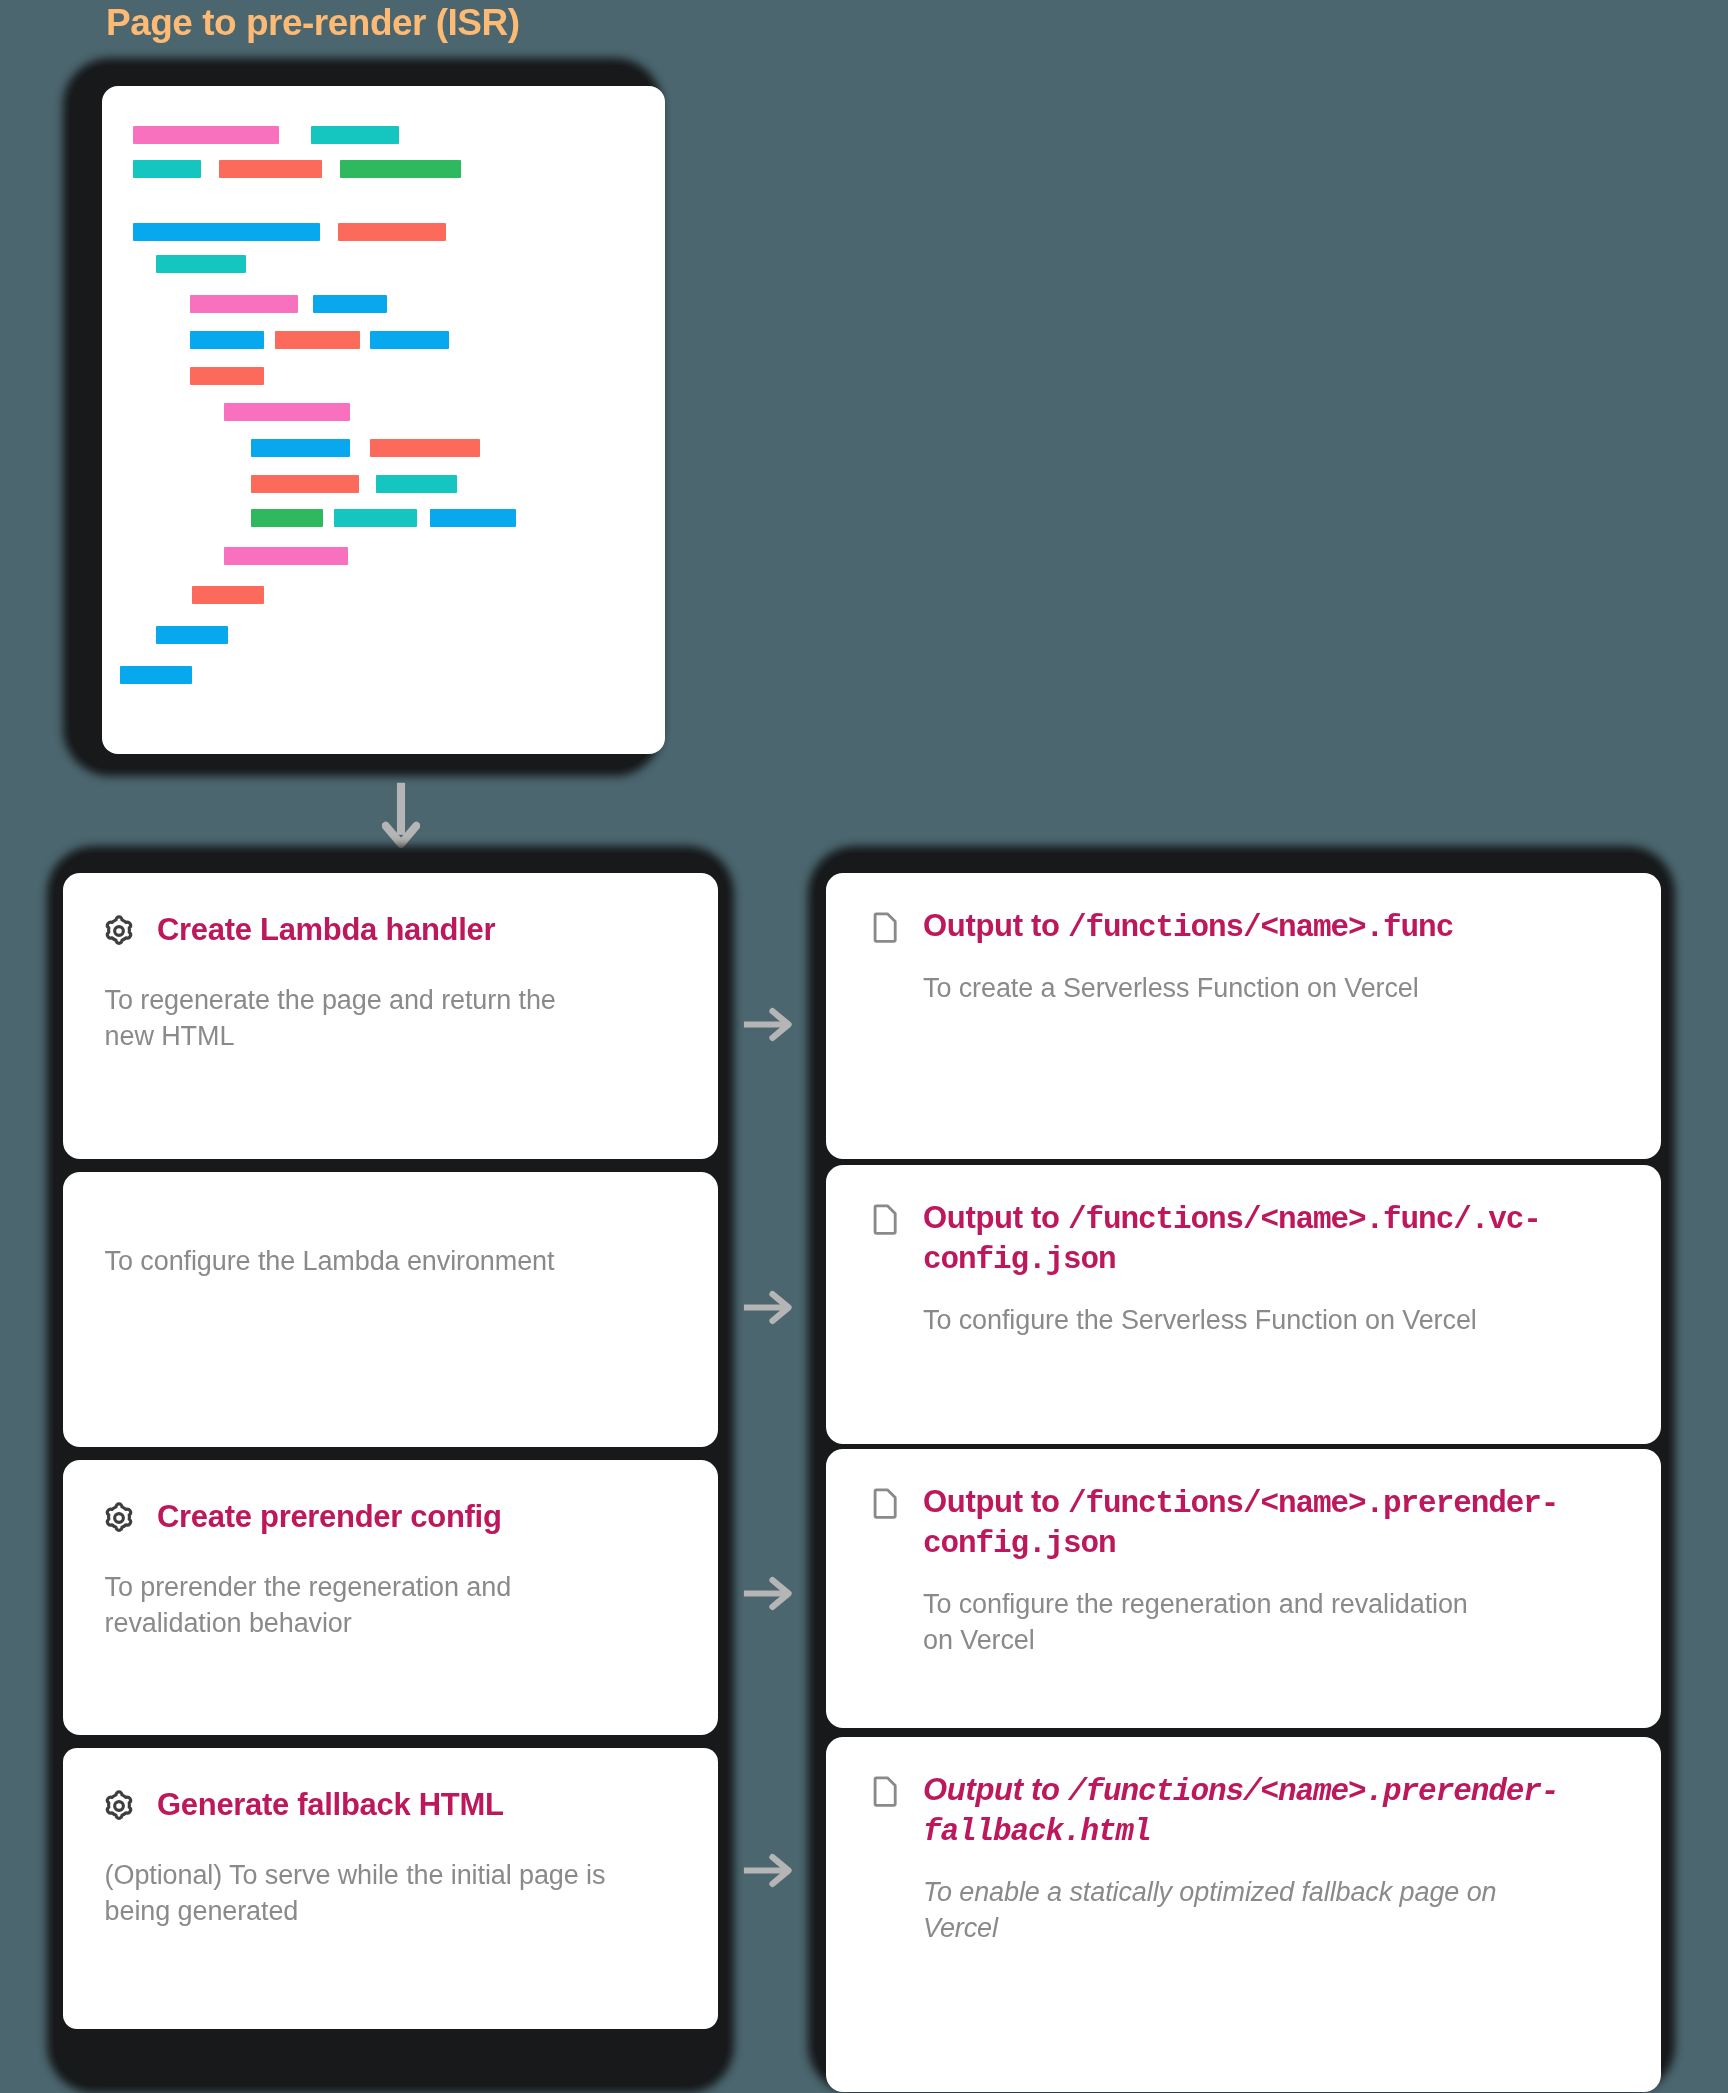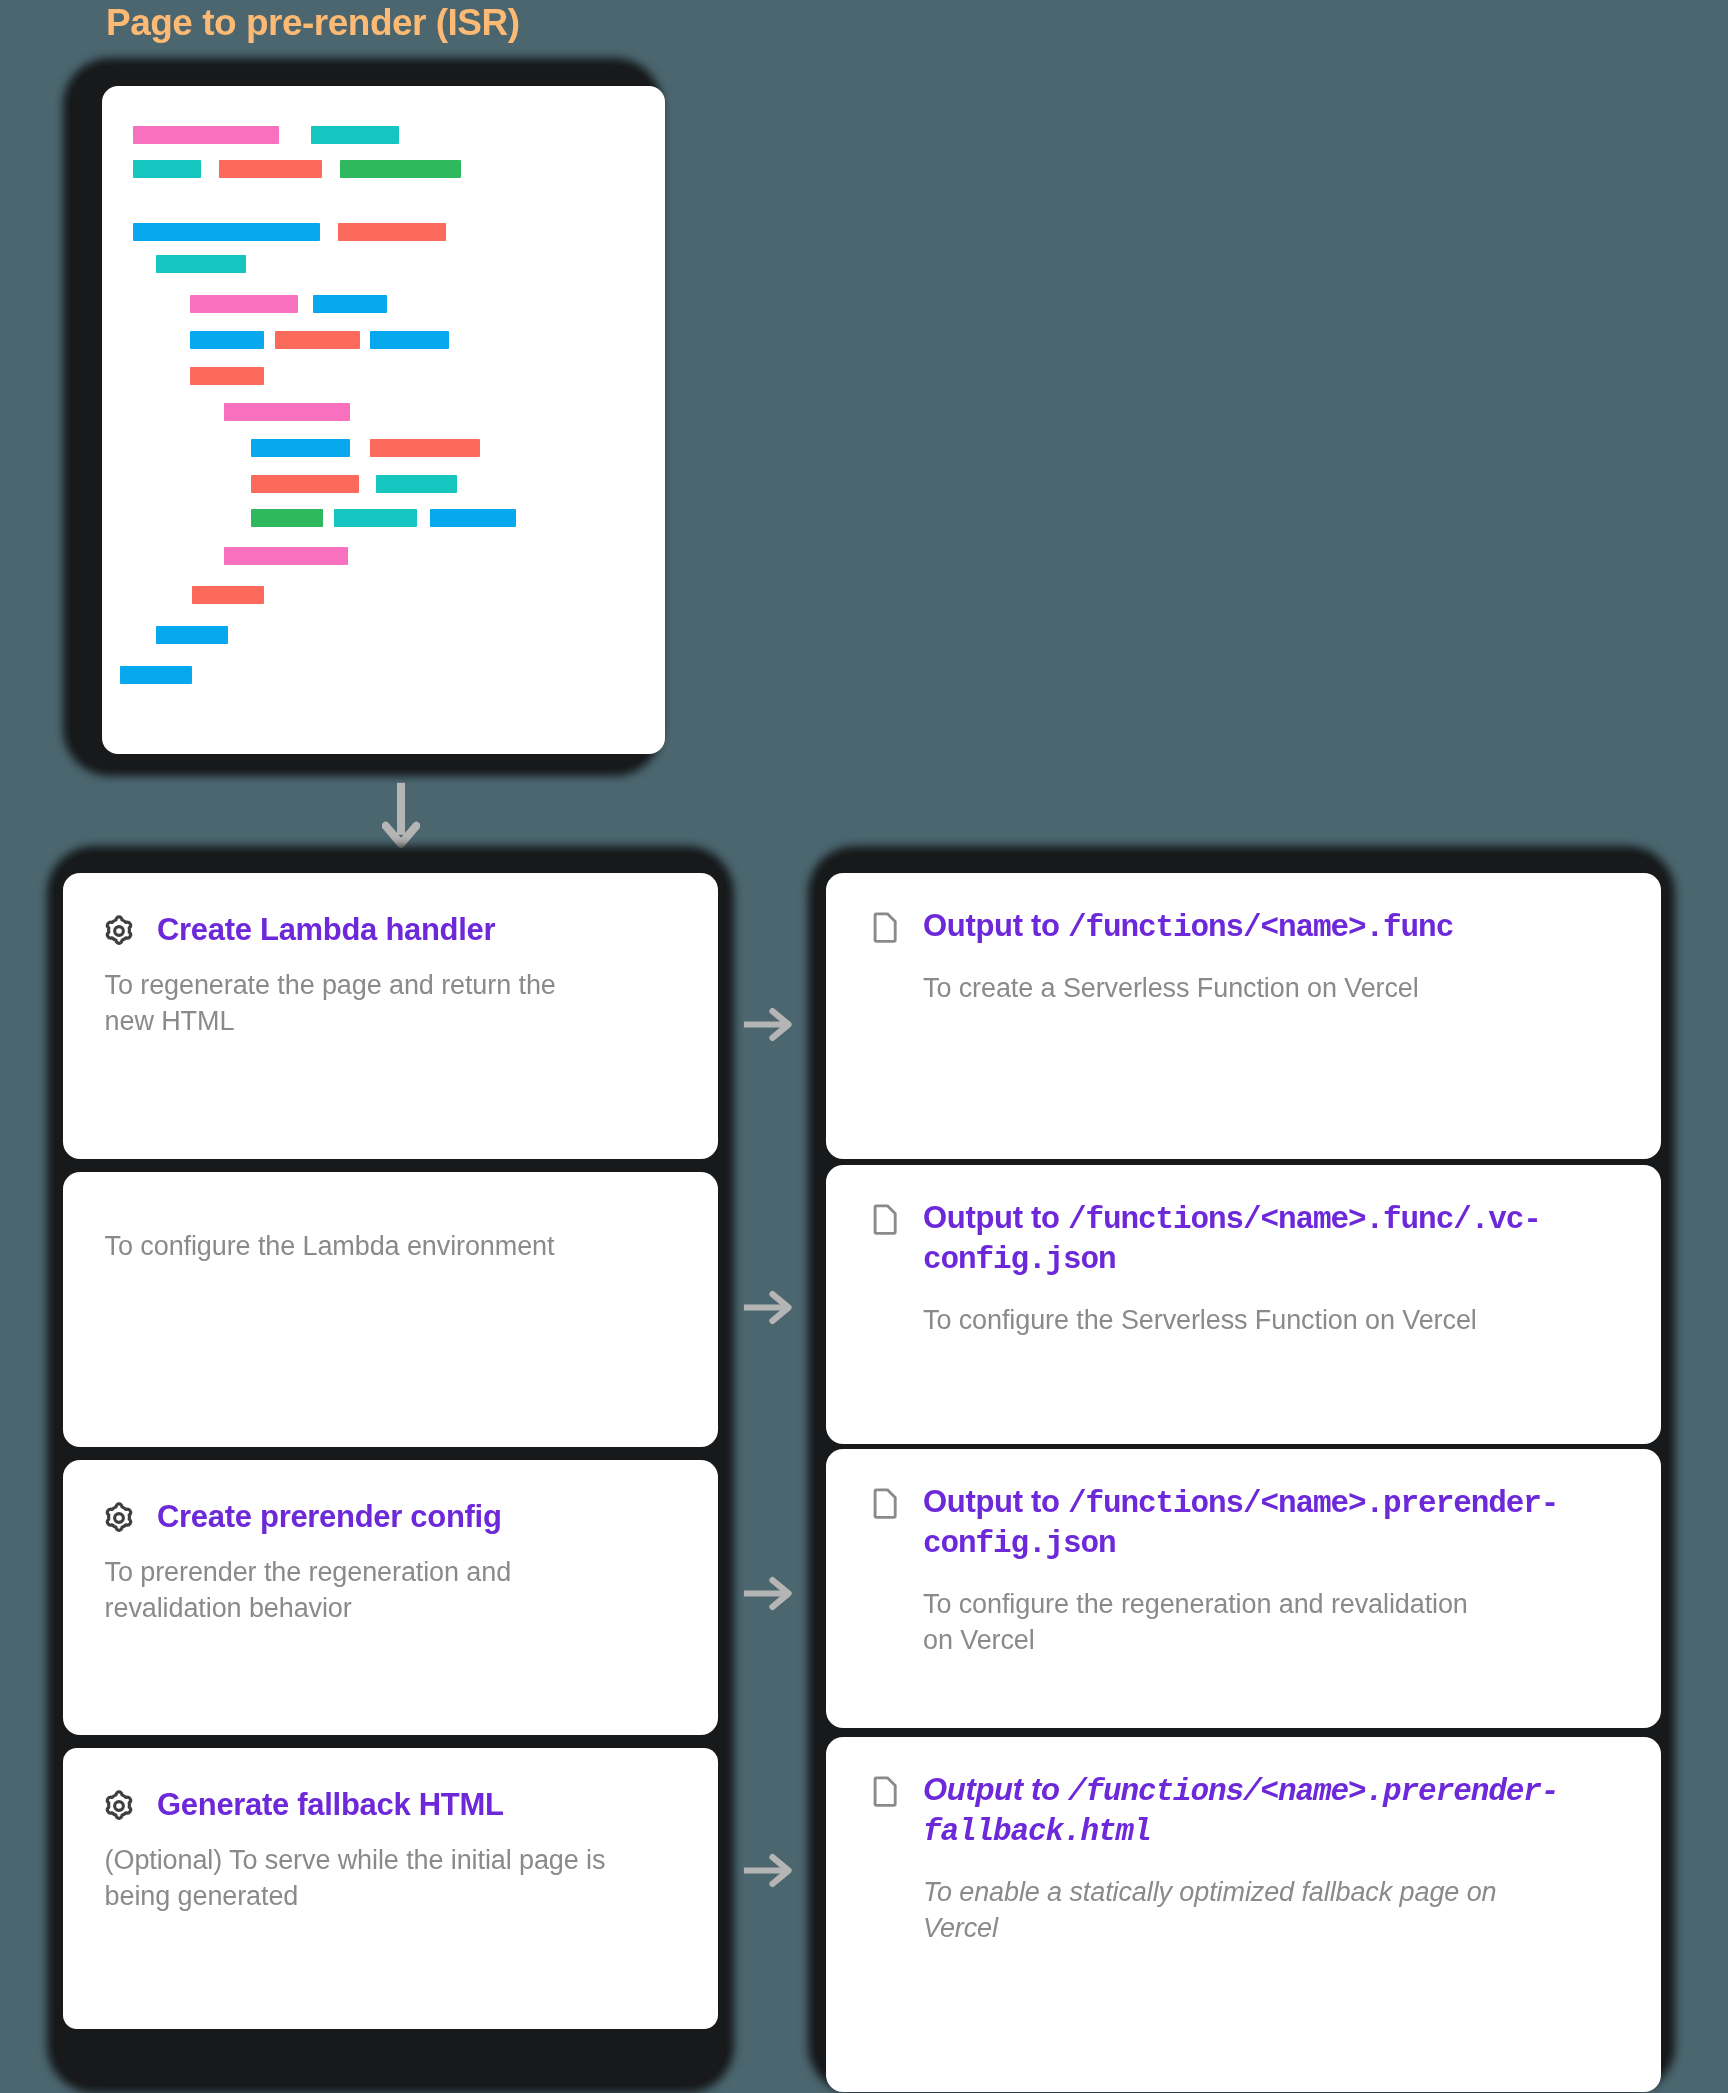--- a/index.html
+++ b/index.html
@@ -97,21 +97,21 @@
   }
   .card-icon {
     flex: 0 0 auto;
     width: 36px;
     height: 36px;
     margin-top: 1.8px;
   }
   .card-title {
     font-size: 31px;
     font-weight: bold;
-    color: #6d28d9;
+    color: #be185d;
     line-height: 1.22;
     letter-spacing: -0.3px;
   }
   .card-title .mono {
     font-family: "Liberation Mono", "DejaVu Sans Mono", monospace;
     font-weight: bold;
     letter-spacing: -1.1px;
   }
   .card-desc {
     font-size: 27px;
@@ -122,21 +122,21 @@
 
   
   .card-left {
     left: 63px;
     width: 655px;
   }
   .card-left .card-inner {
     padding: 38px 41px 0 38px;
   }
   .card-left .card-desc {
-    margin-top: 18px;
+    margin-top: 33px;
     margin-left: 3.6px;
     max-width: 504px;
   }
 
   
   .card-right {
     left: 826px;
     width: 835px;
   }
   .card-right .card-inner {

